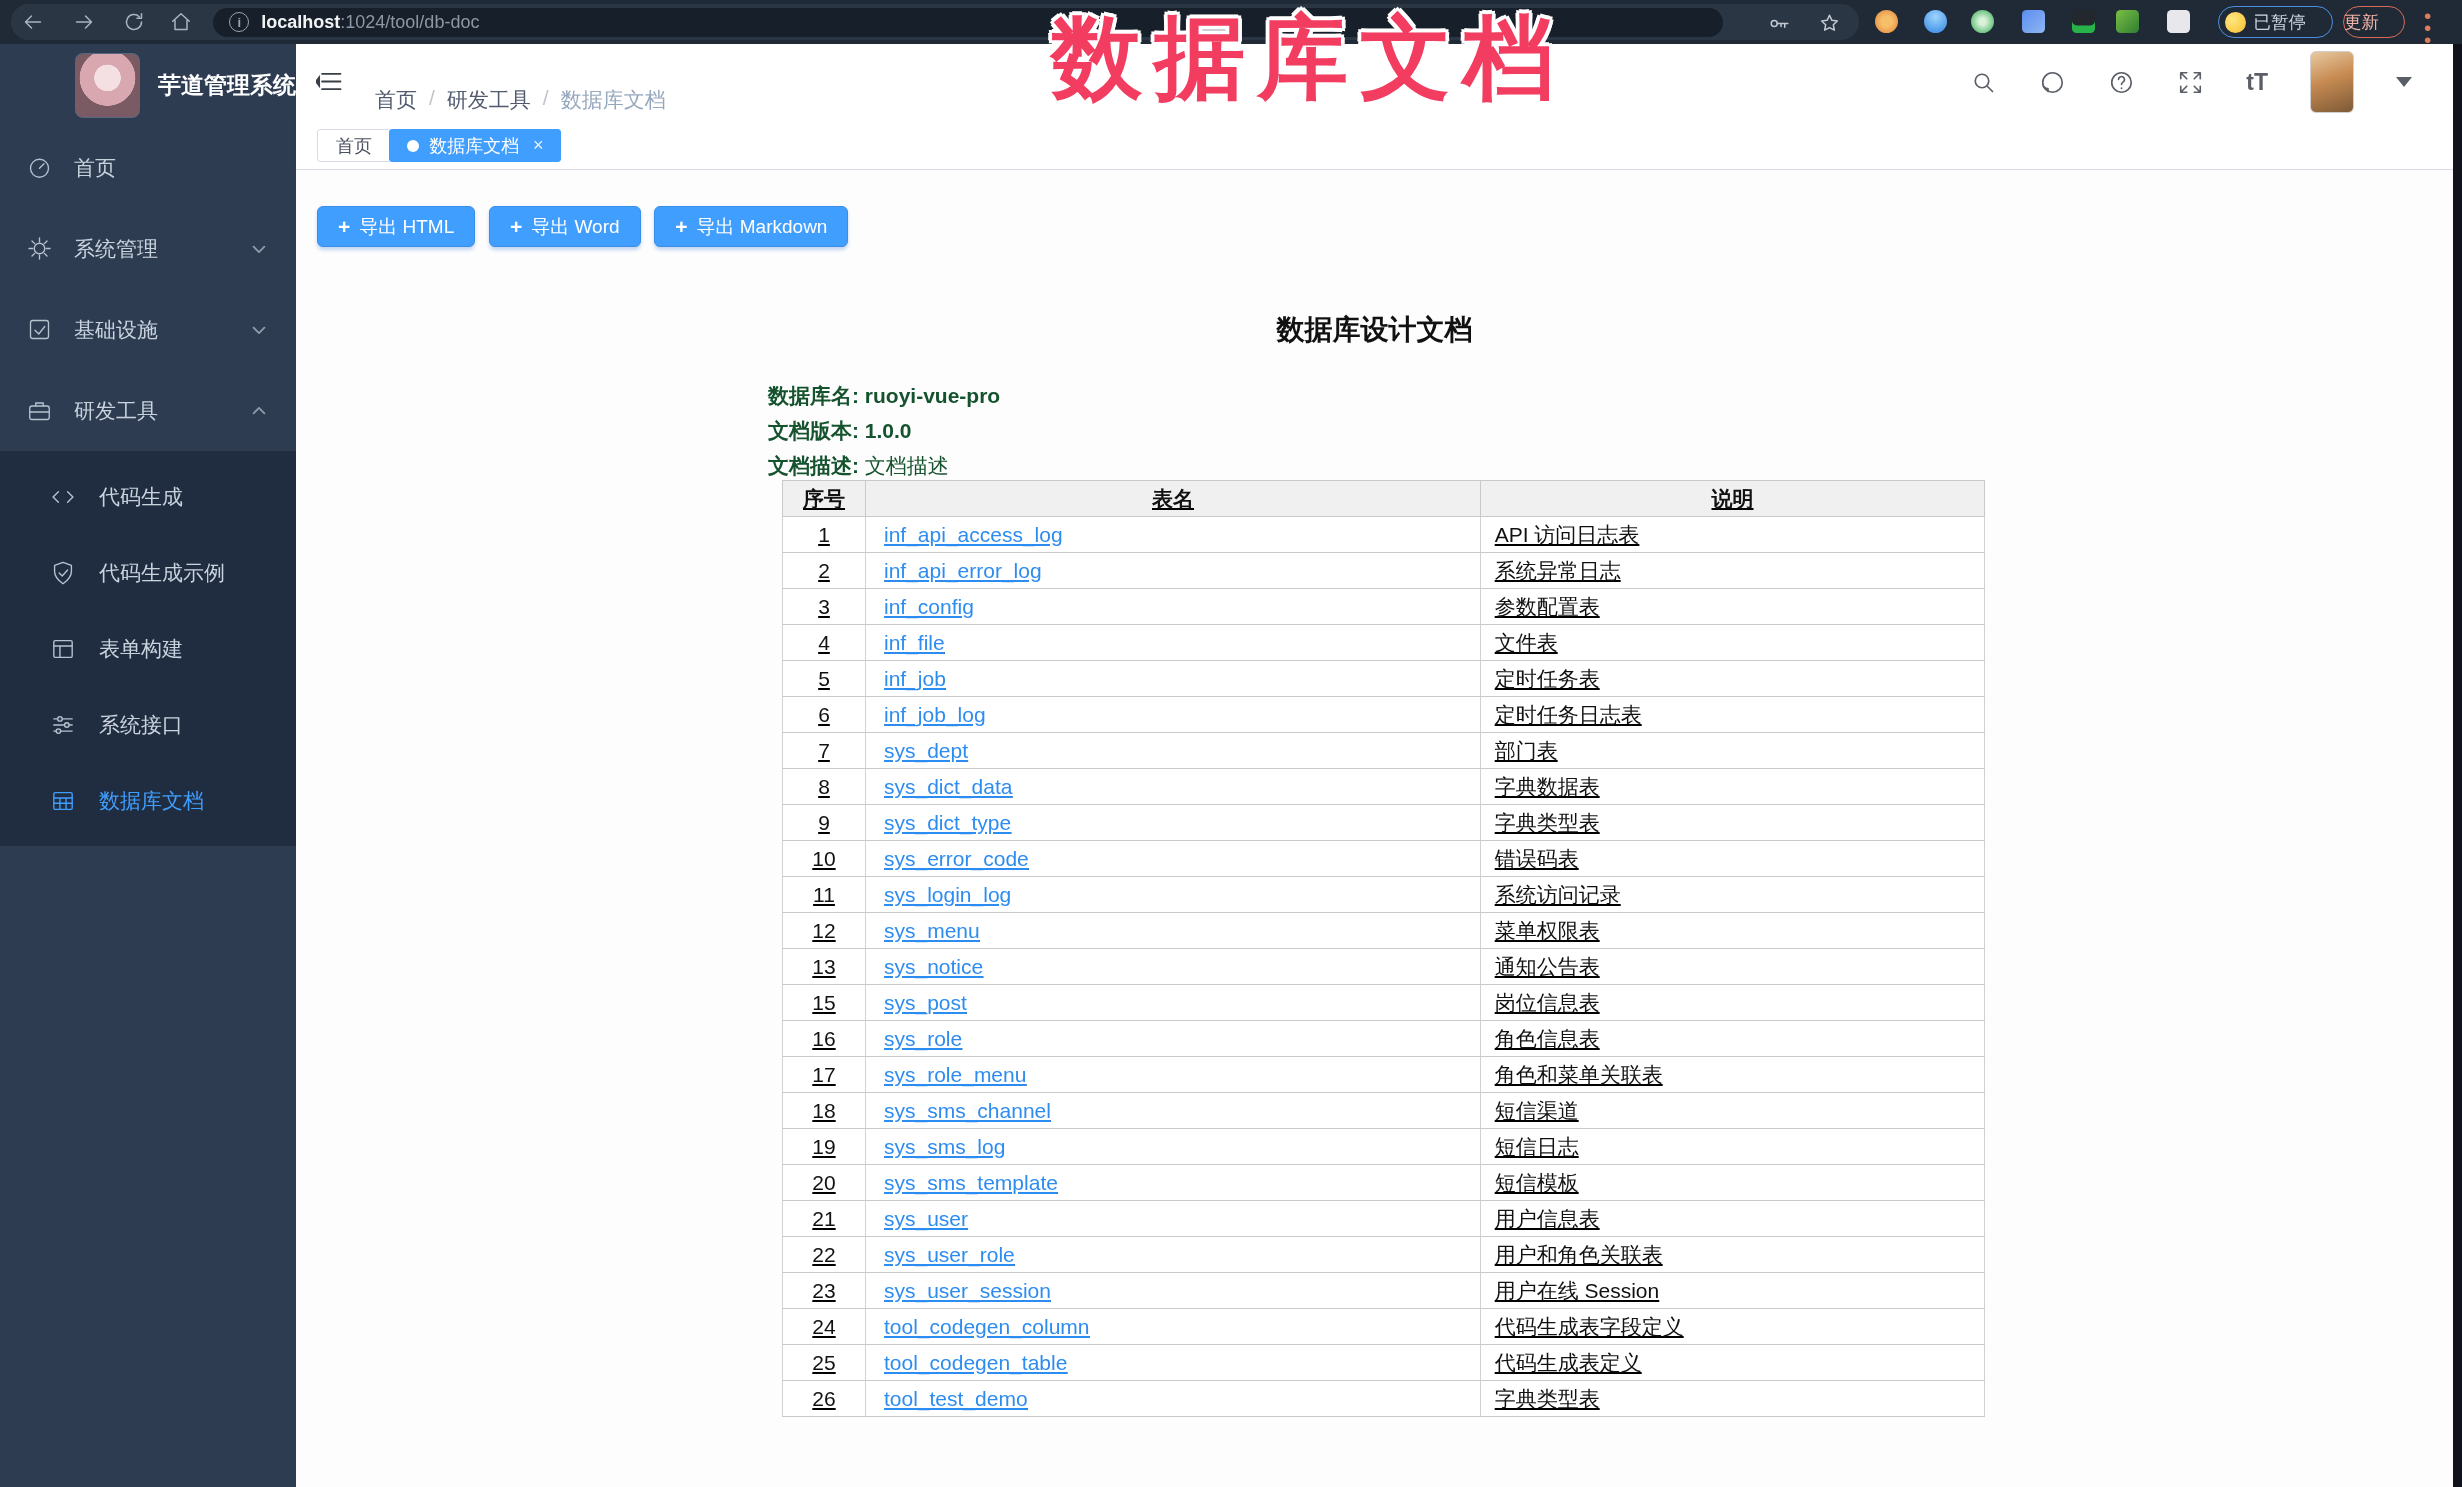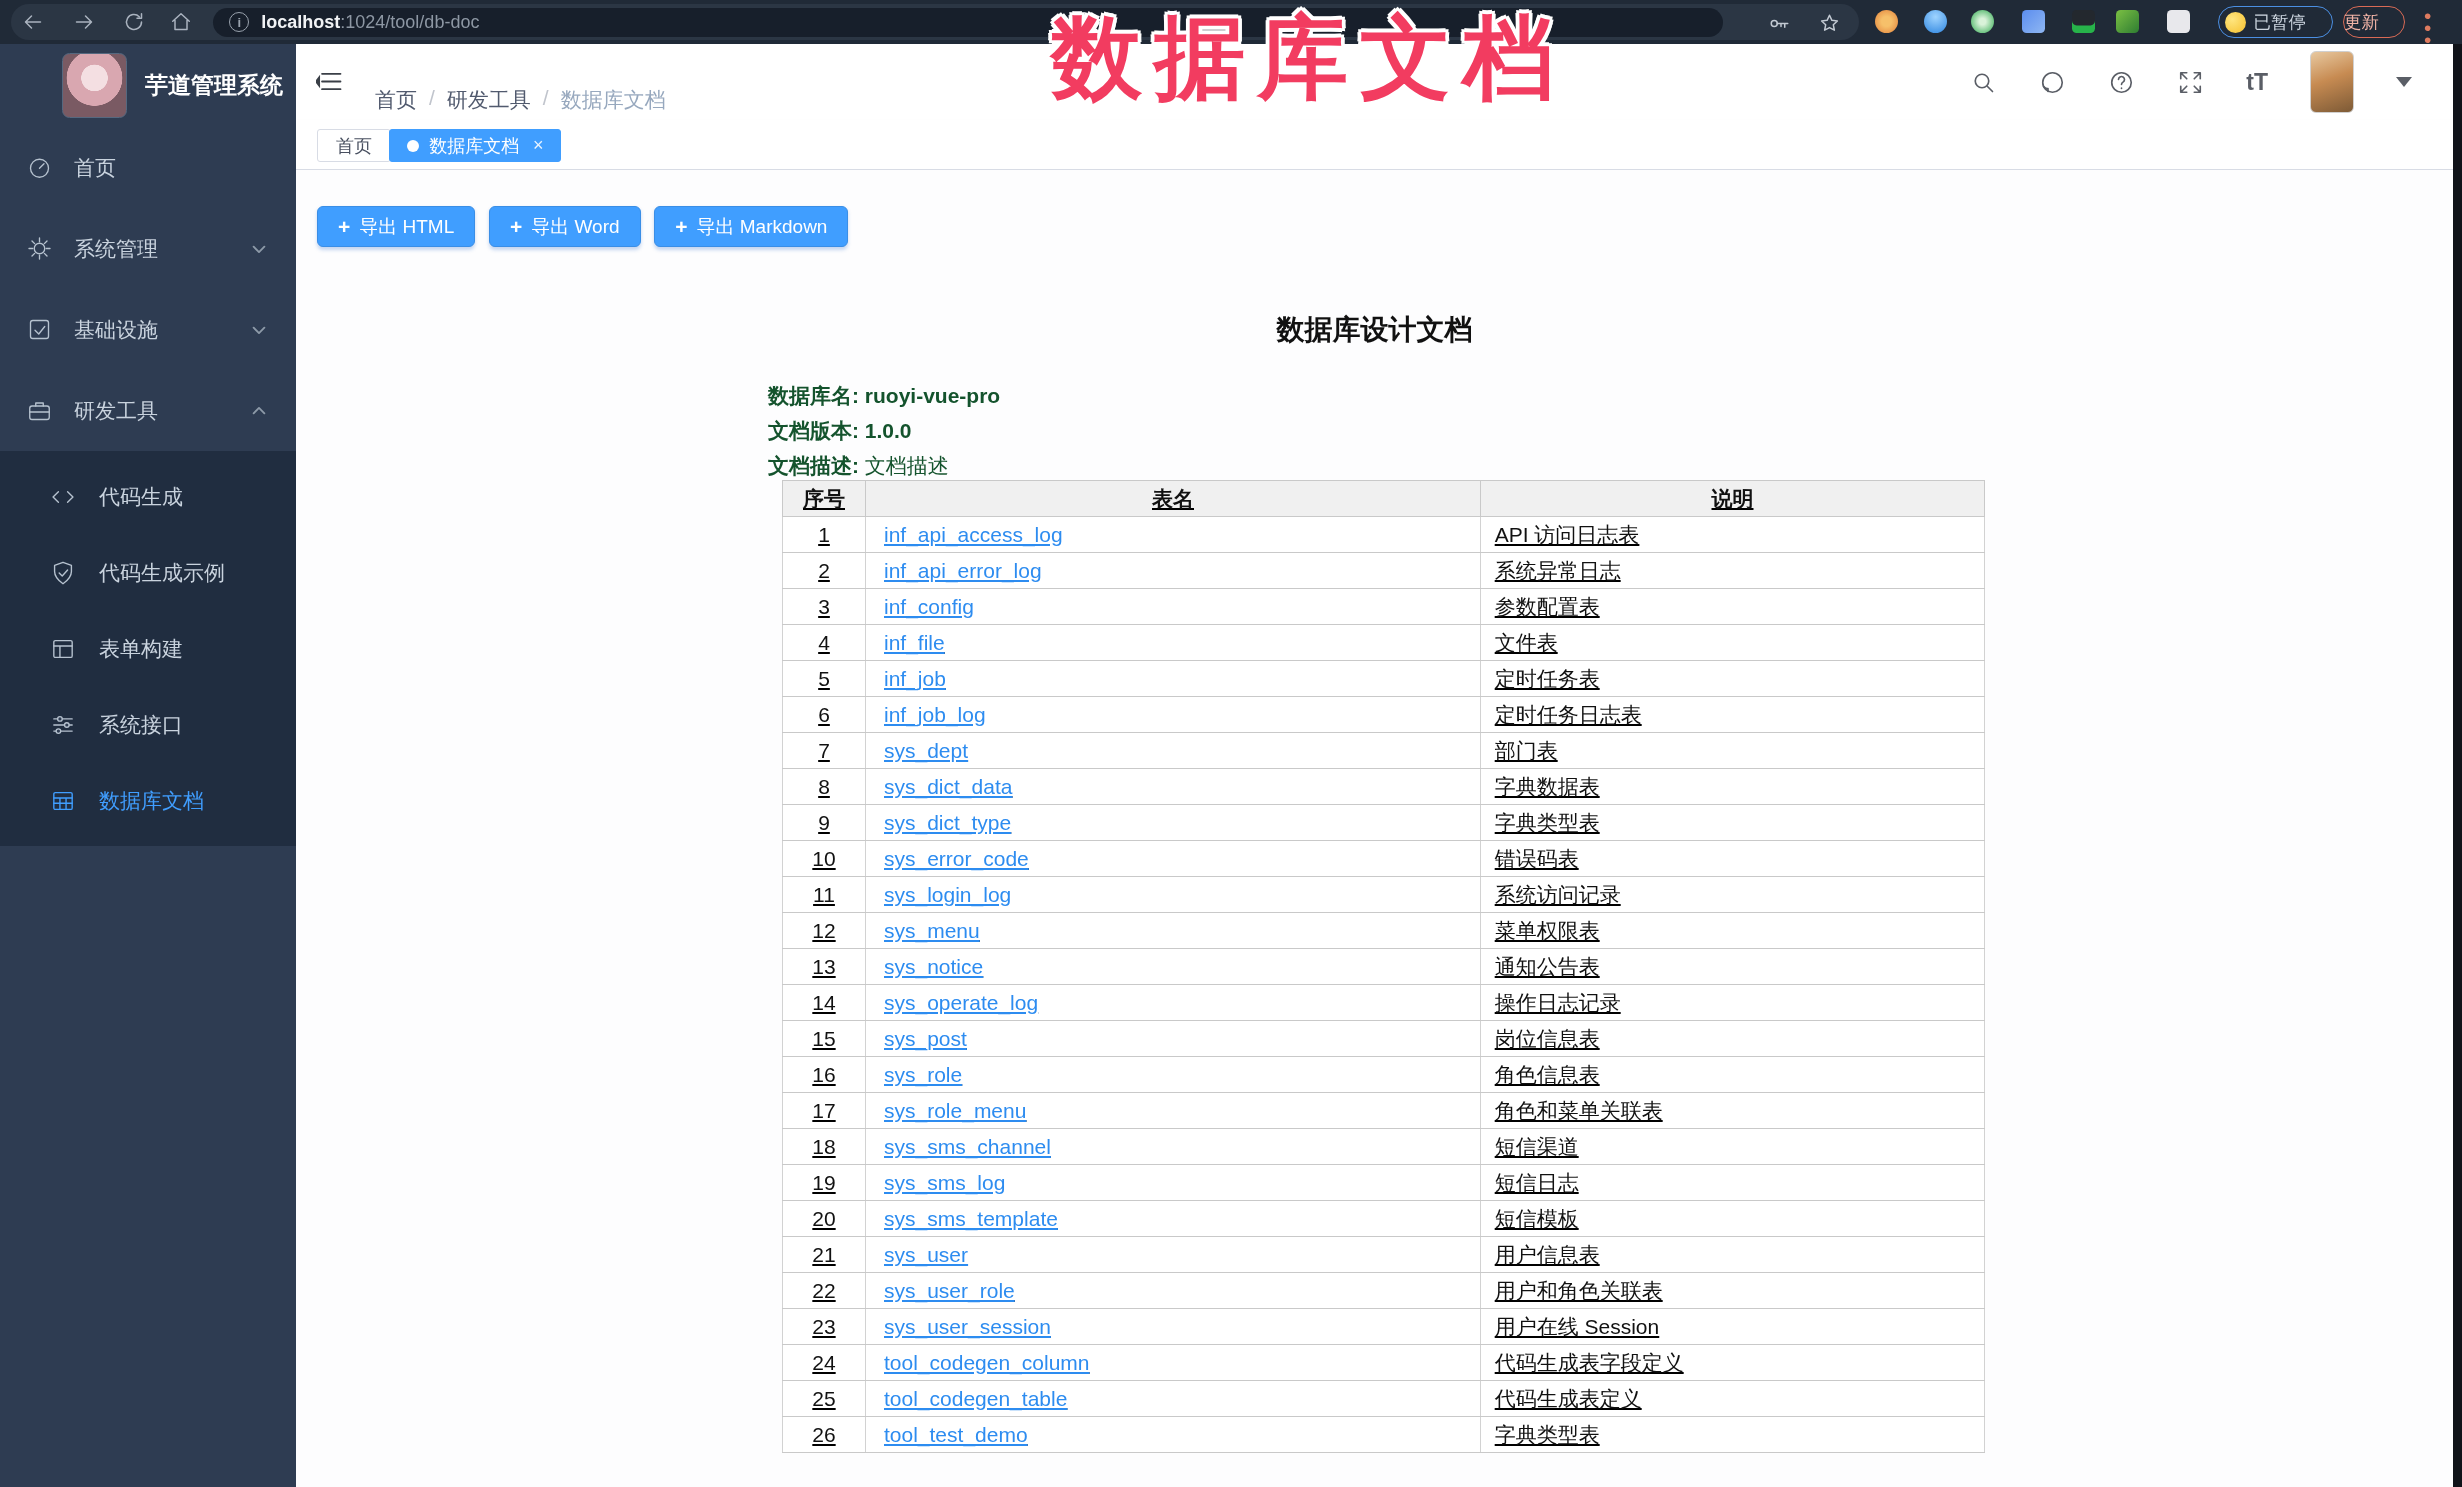--- a/index.html
+++ b/index.html
@@ -23,21 +23,21 @@
   .ext.sq { border-radius:4.6px; }
   .paused-pill { position:absolute; left:2218px; top:6px; width:115px; height:32px; border:1.5px solid #4b8fe2; border-radius:16px; display:flex; align-items:center; gap:7.6px; }
   .smiley { margin-left:6px; width:21px; height:21px; border-radius:50%; background:radial-gradient(circle at 35% 35%, #ffe680, #f6c02d); }
   .paused-label { color:#cdd6e0; font-size:17.4px; }
   .update-pill { position:absolute; left:2343px; top:6px; width:62px; height:32px; border:1.5px solid #d96a55; border-radius:16px; color:#f0b3a6; font-size:17.4px; display:flex; align-items:center; justify-content:flex-start; }
   .kebab { position:absolute; left:2424px; top:7.6px; width:7.6px; height:29px; color:#de7b5f; font-size:21px; line-height:9px; text-align:center; }
   .kebab span { display:block; margin:3px 0; }
 
   
   .sidebar { position:absolute; left:0; top:44px; width:296px; height:1444px; background:#2e3c52; }
-  .logo-row { display:flex; align-items:center; height:83px; padding-left:62px; }
+  .logo-row { display:flex; align-items:center; height:83px; padding-left:62px;justify-content:flex-end; }
   .logo-img { width:65px; height:65px; border-radius:7.6px; background:radial-gradient(circle at 50% 38%, #f4dfe2 0 26%, #d9a7b0 27% 55%, #7a5a63 56%); border:0.8px solid #55687f; }
   .logo-title { margin-left:18px; color:#fff; font-size:23px; font-weight:bold; }
   .menu-item { position:relative; height:81px; display:flex; align-items:center; color:#c9d3de; font-size:21px; cursor:pointer; }
   .menu-item .mi-ic { margin-left:26px; width:27px; height:27px; color:#b6c2cf; }
   .menu-item .mi-ic svg { width:27px; height:27px; stroke:currentColor; fill:none; stroke-width:1.8; stroke-linecap:round; stroke-linejoin:round; }
   .menu-item .mi-label { margin-left:21px; }
   .menu-item .mi-caret { position:absolute; right:27px; width:20px; height:20px; color:#8d9aa8; }
   .menu-item .mi-caret svg { width:20px; height:20px; stroke:currentColor; fill:none; stroke-width:2.4; stroke-linecap:round; stroke-linejoin:round; }
   .submenu { background:#202d40; padding:7.6px 0; }
   .sub-item { position:relative; height:76px; display:flex; align-items:center; color:#c9d3de; font-size:21px; cursor:pointer; }
@@ -399,25 +399,20 @@
             <td class="c-num">12</td>
             <td class="c-name"><a>sys_menu</a></td>
             <td class="c-desc">菜单权限表</td>
           </tr>
             <tr>
             <td class="c-num">13</td>
             <td class="c-name"><a>sys_notice</a></td>
             <td class="c-desc">通知公告表</td>
           </tr>
             <tr>
-            <td class="c-num">14</td>
-            <td class="c-name"><a>sys_operate_log</a></td>
-            <td class="c-desc">操作日志记录</td>
-          </tr>
-            <tr>
             <td class="c-num">15</td>
             <td class="c-name"><a>sys_post</a></td>
             <td class="c-desc">岗位信息表</td>
           </tr>
             <tr>
             <td class="c-num">16</td>
             <td class="c-name"><a>sys_role</a></td>
             <td class="c-desc">角色信息表</td>
           </tr>
             <tr>

